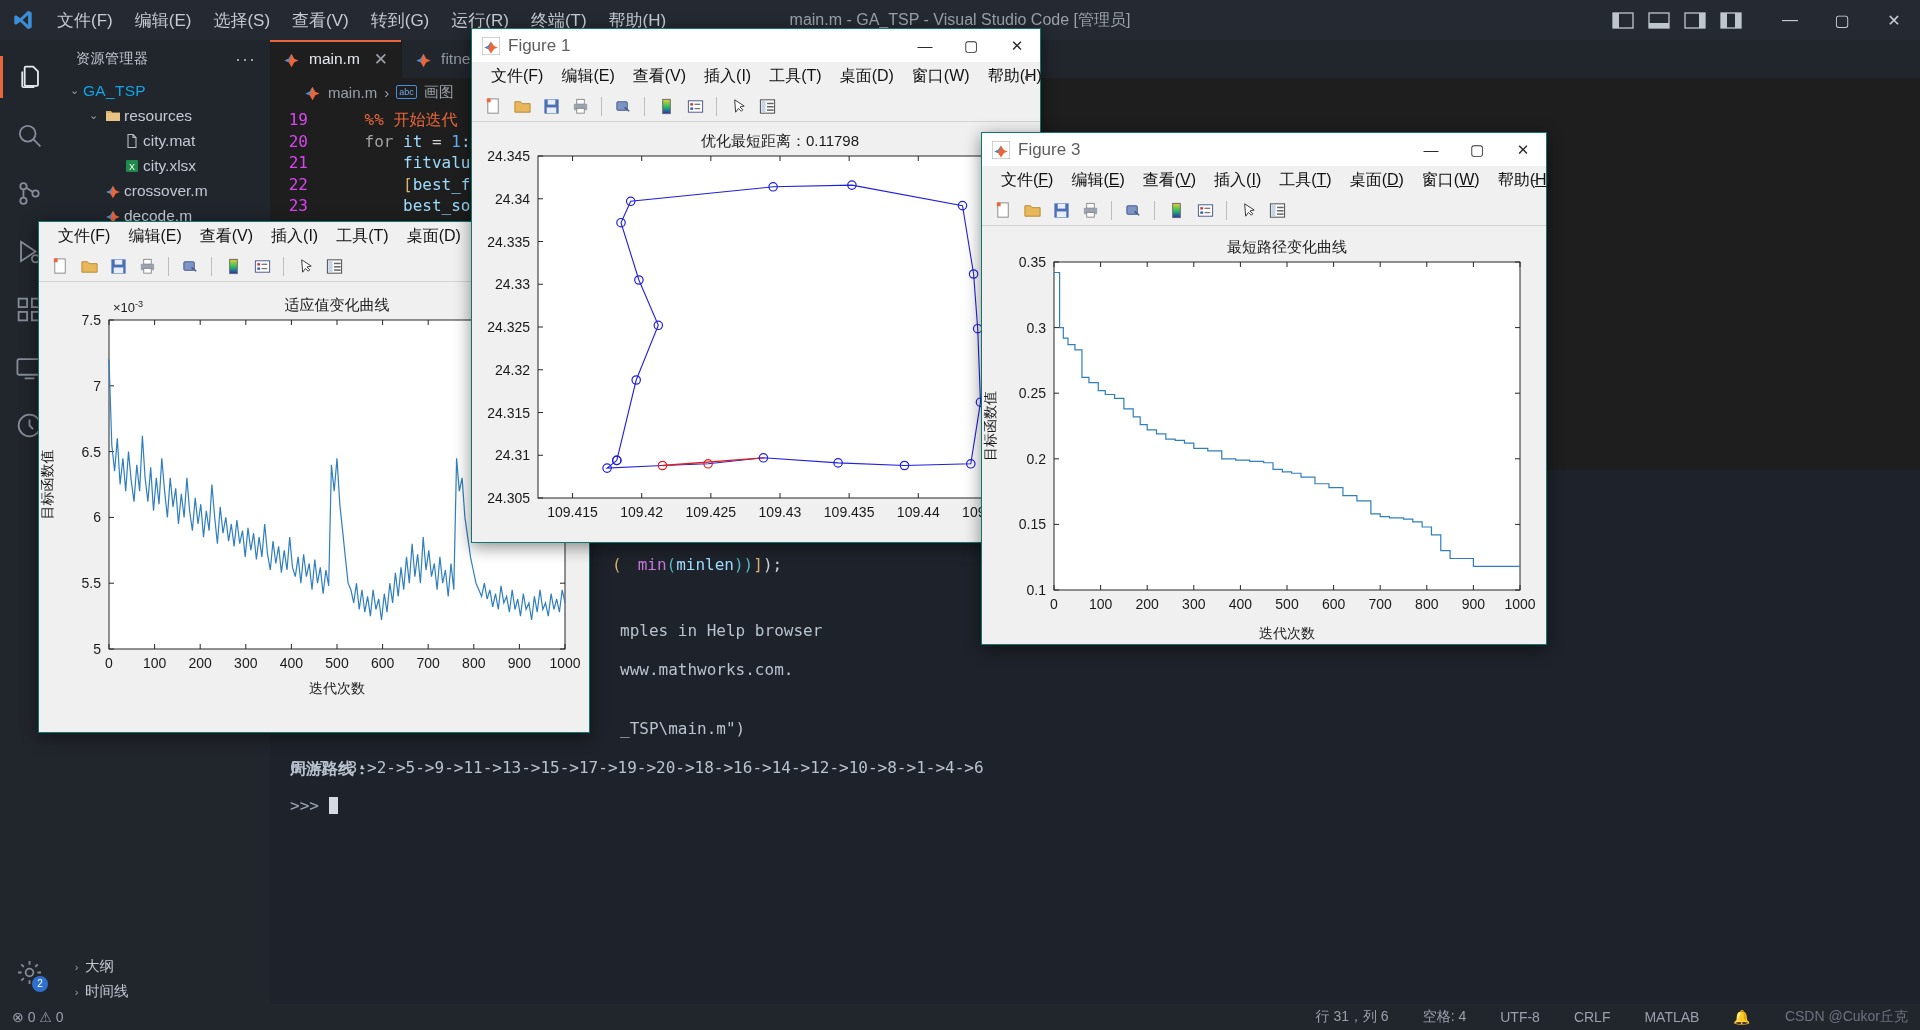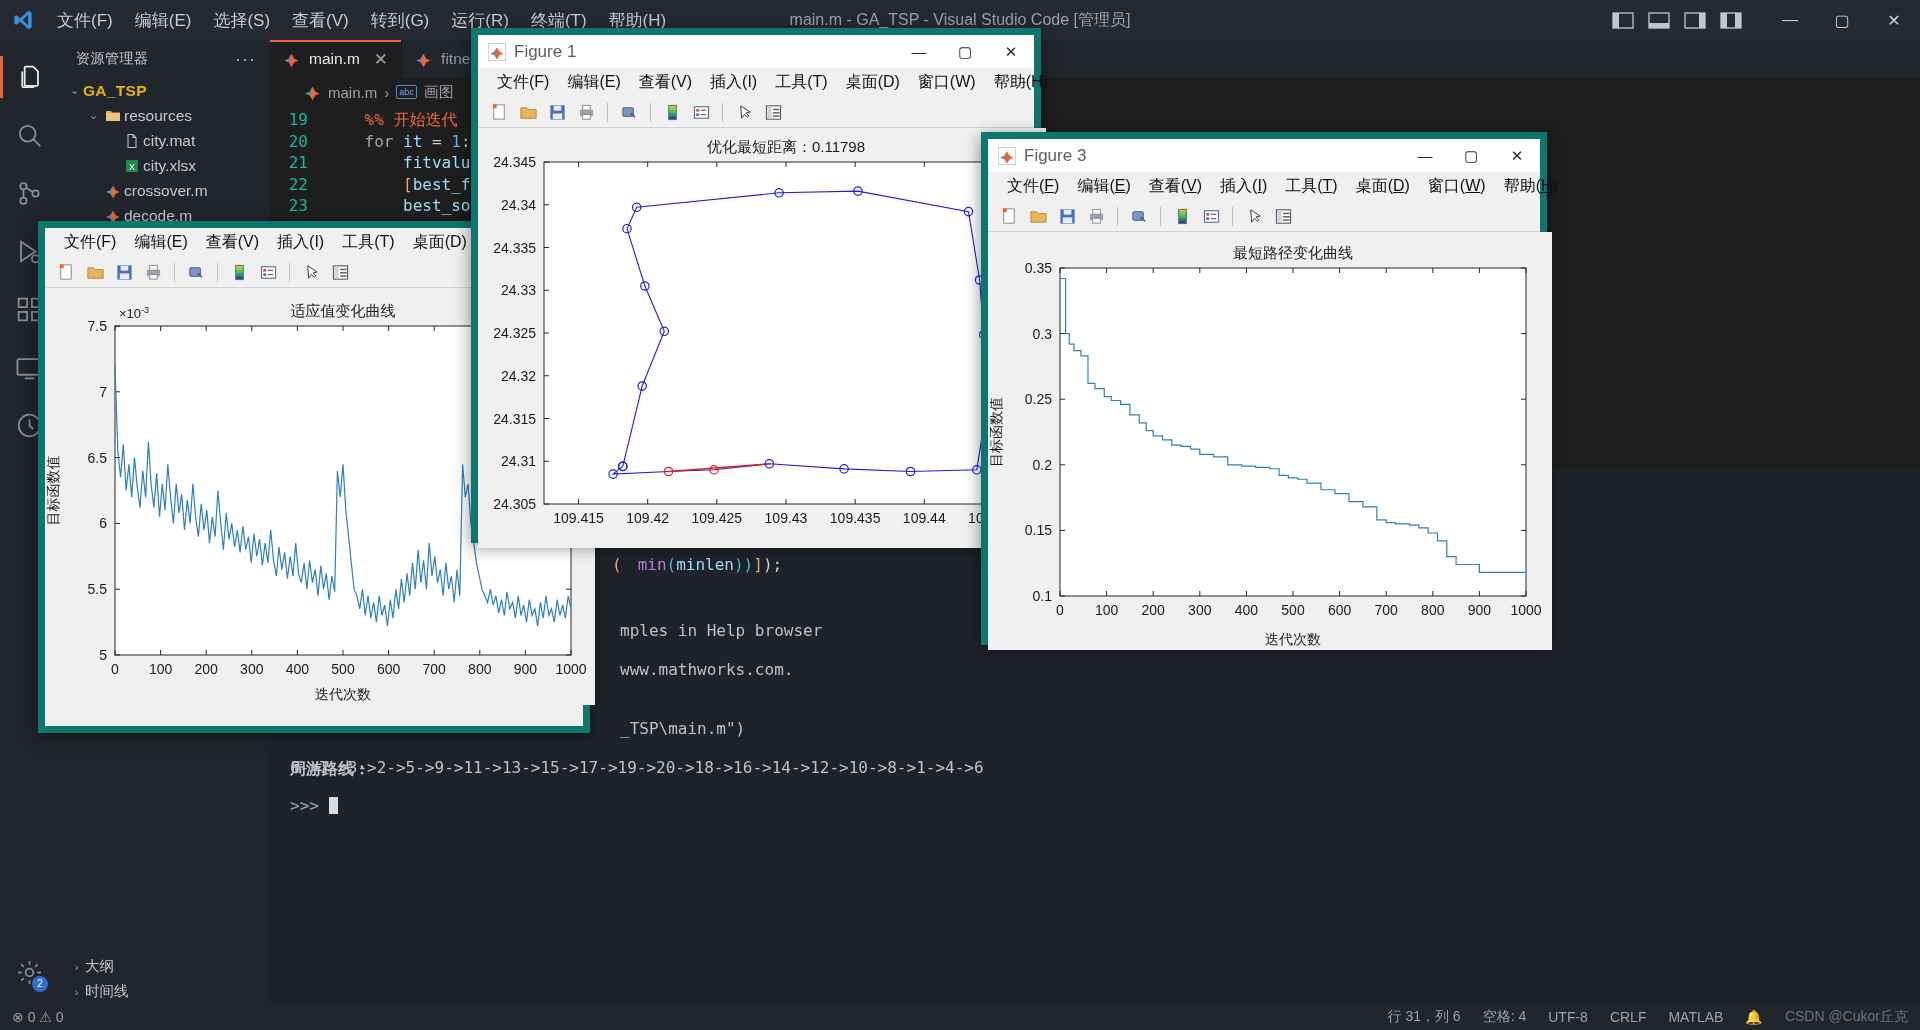--- a/index.html
+++ b/index.html
@@ -63,21 +63,21 @@
     padding: 0 14px 0 18px; font-size: 14px; color: #c3c9d2; letter-spacing: .5px;
   }
   .sb-dots { font-size: 18px; letter-spacing: 1px; color: #b0b7c0; }
   .tree-row {
     display: flex; align-items: center; height: 25px; padding-left: 10px;
     font-size: 15.5px; color: #c3c9d2; white-space: nowrap;
   }
   .chev { width: 17px; display: inline-block; text-align: center; font-size: 11px; color: #9aa1ab; }
   .ficon { width: 22px; display: inline-flex; align-items: center; justify-content: center; }
   .ficon svg { width: 16px; height: 16px; }
-  .bold { font-weight: bold; color: #eab308; letter-spacing: .3px; }
+  .bold { font-weight: normal; color: #0ea5e9; letter-spacing: .3px; }
   .sb-bottom { position: absolute; left: 58px; width: 212px; bottom: 26px; }
   .sb-sect {
     height: 25px; display: flex; align-items: center; font-size: 14.5px;
     color: #c3c9d2; padding-left: 10px; background: #21252c;
   }
 
   .editor-wrap { flex: 1; position: relative; background: #1e1e1e; min-width: 0; }
   .tabs { height: 38px; background: #21252c; display: flex; }
   .tab {
     display: flex; align-items: center; gap: 9px; padding: 0 13px; font-size: 15.5px;
@@ -95,21 +95,21 @@
   .bc-abc {
     display: inline-block; border: 1px solid #4b8cd6; color: #6fa8e8; font-size: 9px;
     padding: 0 2px; border-radius: 2px; line-height: 12px;
   }
 
   .code {
     font-family: "DejaVu Sans Mono", monospace; font-size: 16px; line-height: 21.5px;
     padding-top: 3px; white-space: pre;
   }
   .cline { display: flex; height: 21.5px; }
-  .lnum { width: 56px; text-align: right; padding-right: 18px; color: #14b8a6; flex: none; }
+  .lnum { width: 56px; text-align: right; padding-right: 18px; color: #d946ef; flex: none; }
   .ctext { flex: 1; }
   .k-cmt { color: #e8663a; }
   .k-kw { color: #a3a3a3; }
   .k-var { color: #9cdcfe; }
   .k-num { color: #62aeef; }
   .k-op { color: #d4d4d4; }
   .k-br1 { color: #d9b36c; }
   .k-br2 { color: #c678dd; padding-left: 16px; }
   .k-br3 { color: #56b6c2; }
 
@@ -120,25 +120,25 @@
   }
   .tline { white-space: pre; }
   .tprompt { color: #9aa3b1; }
   .cursor { display: inline-block; width: 9px; height: 17px; background: #d6dbe3; vertical-align: -3px; }
 
   .statusbar {
     position: absolute; left: 0; right: 0; bottom: 0; height: 26px; background: #21252c;
     display: flex; align-items: center; color: #9aa1ab; font-size: 14px; padding: 0 12px;
   }
   .sb-left { display: flex; gap: 14px; }
-  .sb-right { margin-left: auto; display: flex; align-items: center; gap: 22px; }
+  .sb-right { margin-left: auto; display: flex; align-items: center; gap: 34px; }
 
   
   .figure {
-    position: absolute; background: #f0f0f0; border: 7px solid #0f766e;
+    position: absolute; background: #f0f0f0; border: 1px solid #0f766e;
     box-shadow: 0 4px 16px rgba(0,0,0,.45); font-family: "Liberation Sans", sans-serif;
   }
   .fig-title {
     height: 33px; background: #ffffff; display: flex; align-items: center;
     padding-left: 10px; gap: 8px; font-size: 17px; color: #5e5e5e;
   }
   .fig-title .ml-ico { width: 18px; height: 18px; flex: none; }
   .fig-wbtns { margin-left: auto; display: flex; height: 100%; }
   .fig-wbtn {
     width: 46px; display: flex; align-items: center; justify-content: center;

